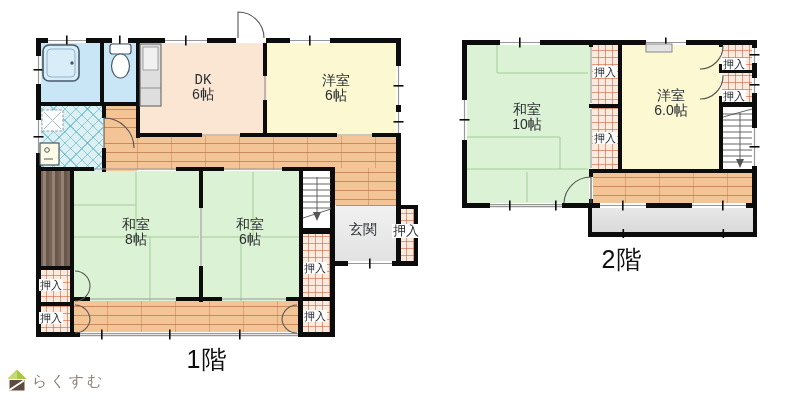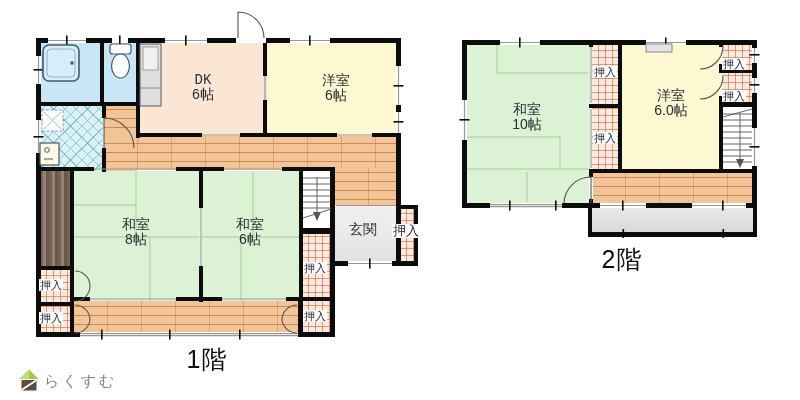--- a/index.html
+++ b/index.html
@@ -360,21 +360,21 @@
     <span>6.0帖</span>
   </div>
   <div class="closet-label" style="left:593px;top:66px;">押入</div>
   <div class="closet-label" style="left:593px;top:132px;">押入</div>
   <div class="closet-label" style="left:722px;top:58px;">押入</div>
   <div class="closet-label" style="left:722px;top:90px;">押入</div>
 
   <div class="floor-label" style="left:157px;top:343px;width:100px;text-align:center;">1階</div>
   <div class="floor-label" style="left:572px;top:243px;width:100px;">2階</div>
 
-  <div class="logo" style="left:19px;top:369px;">
+  <div class="logo" style="left:7px;top:369px;">
     <svg width="20" height="22" viewBox="0 0 20 22">
       <polygon points="0.5,10 10,0.5 19.5,10" fill="#a6c73f"></polygon>
       <polygon points="0.5,10 10,0.5 10,10" fill="#c3da75"></polygon>
       <rect x="2.5" y="11" width="15" height="10.5" fill="#5d4c3f"></rect>
       <line x1="2.5" y1="21" x2="17" y2="11.5" stroke="#ffffff" stroke-width="2"></line>
     </svg>
     <span class="logo-text">らくすむ</span>
   </div>
 
 </div>

